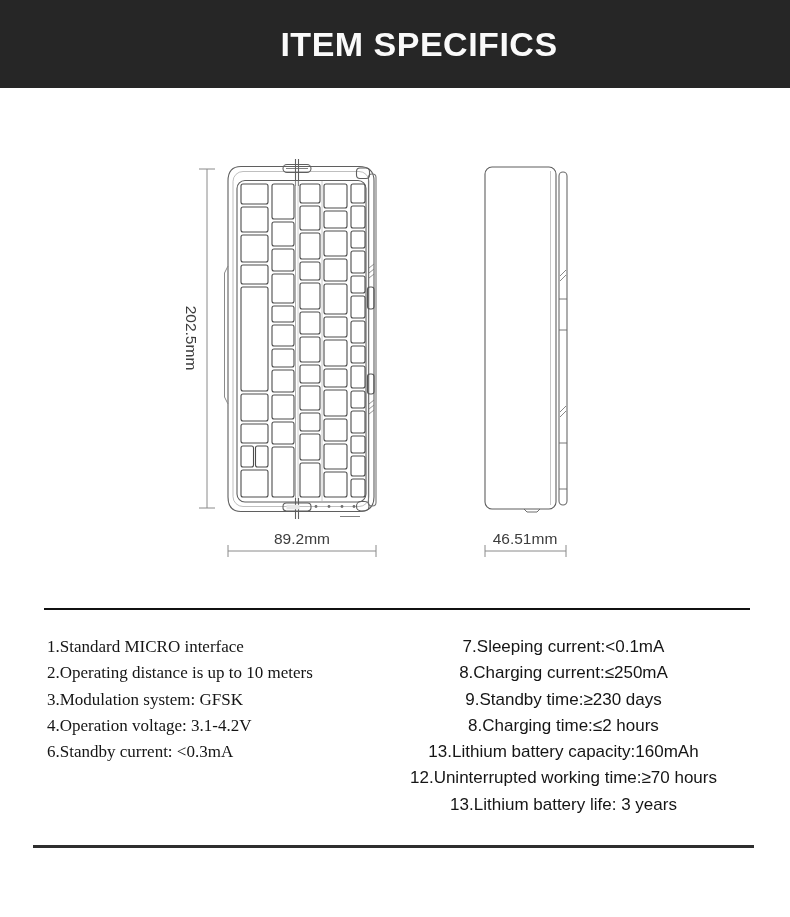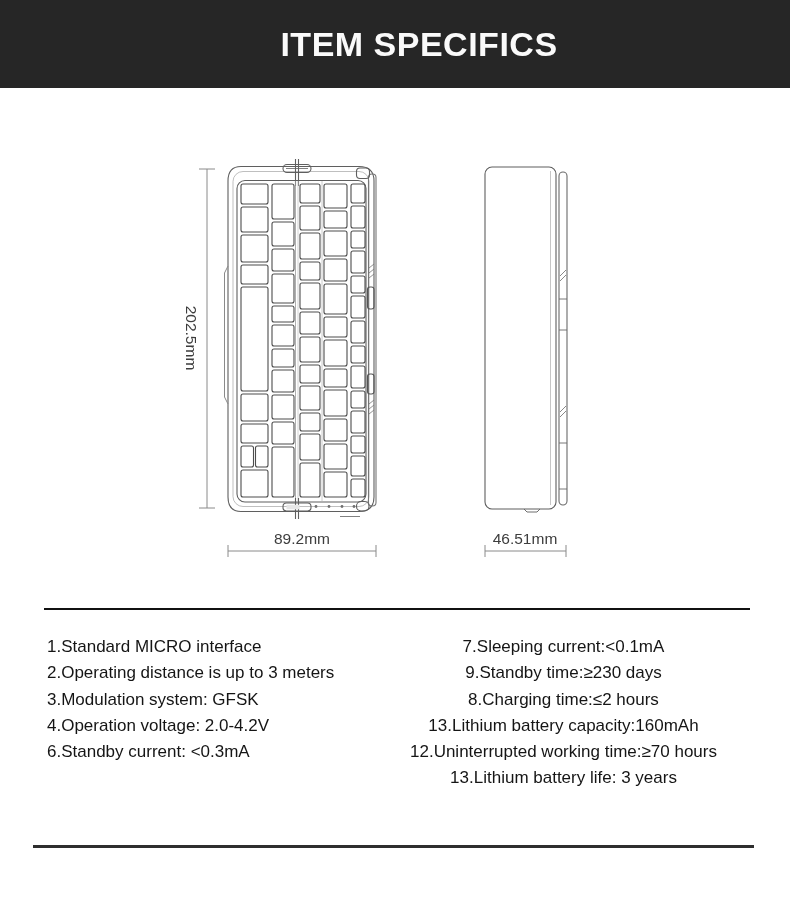--- a/index.html
+++ b/index.html
@@ -36,21 +36,21 @@
   .specs {
     position: absolute; top: 634px; left: 0; width: 790px; height: 200px;
   }
   .spec-col {
     position: absolute; top: 0;
     font-size: 17px;
     color: #151515;
     line-height: 26.3px;
     white-space: nowrap;
   }
-  .spec-col-left  { left: 47px; }
+  .spec-col-left  { left: 47px; font-family: Liberation Serif, serif; }
   .spec-col-right { left: 410px; text-align: center; }
   .dim-label {
     font-family: "Liberation Sans", sans-serif;
     font-size: 15.5px;
     fill: #3d3d3d;
   }
 </style>
 </head>
 <body>
 
@@ -210,27 +210,28 @@
     <line x1="566" y1="545" x2="566" y2="557"></line>
   </g>
   <text class="dim-label" x="525" y="544" text-anchor="middle">46.51mm</text>
 </svg>
 
 <div class="divider divider-top"></div>
 
 <section class="specs">
   <div class="spec-col spec-col-left">
     <div class="spec-item">1.Standard MICRO interface</div>
-    <div class="spec-item">2.Operating distance is up to 3 meters</div>
+    <div class="spec-item">2.Operating distance is up to 10 meters</div>
     <div class="spec-item">3.Modulation system: GFSK</div>
-    <div class="spec-item">4.Operation voltage: 2.0-4.2V</div>
+    <div class="spec-item">4.Operation voltage: 3.1-4.2V</div>
     <div class="spec-item">6.Standby current: &lt;0.3mA</div>
   </div>
   <div class="spec-col spec-col-right">
     <div class="spec-item">7.Sleeping current:&lt;0.1mA</div>
+    <div class="spec-item">8.Charging current:≤250mA</div>
     <div class="spec-item">9.Standby time:≥230 days</div>
     <div class="spec-item">8.Charging time:≤2 hours</div>
     <div class="spec-item">13.Lithium battery capacity:160mAh</div>
     <div class="spec-item">12.Uninterrupted working time:≥70 hours</div>
     <div class="spec-item">13.Lithium battery life: 3 years</div>
   </div>
 </section>
 
 <div class="divider divider-bottom"></div>
 

